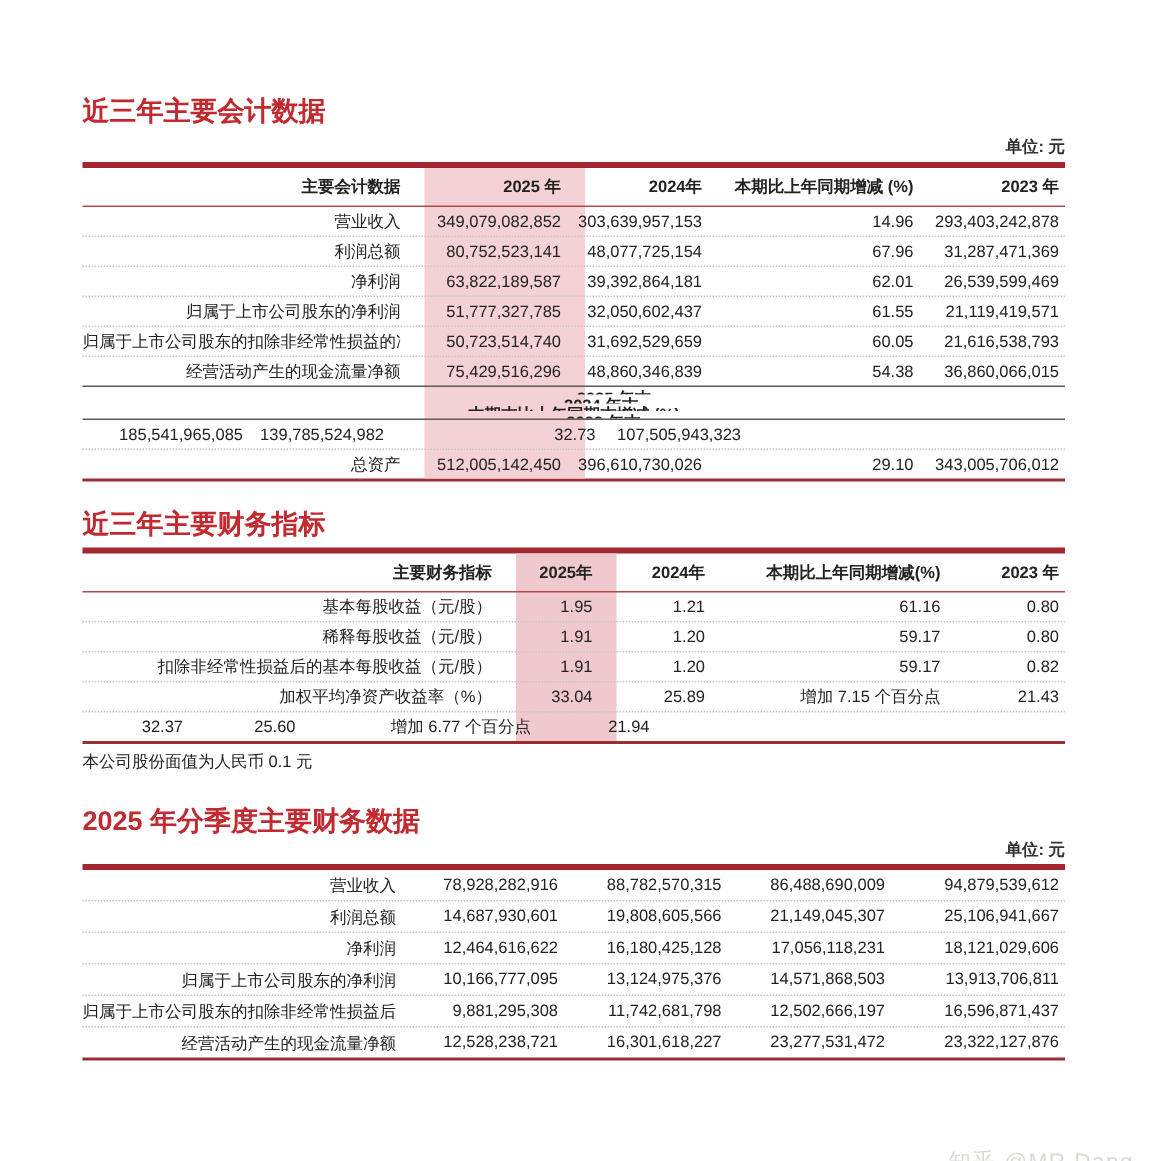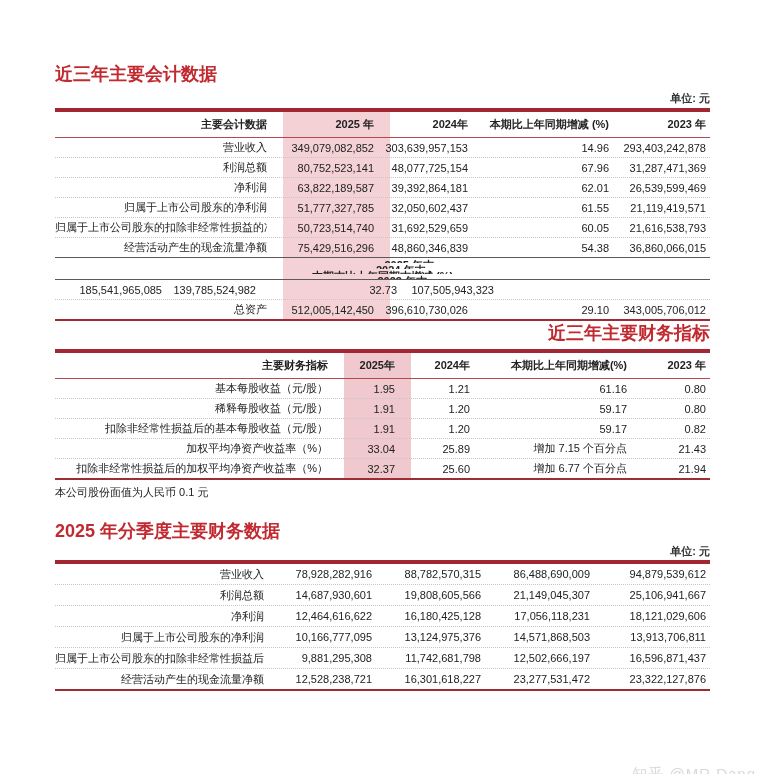--- a/index.html
+++ b/index.html
@@ -1,21 +1,21 @@
 <!DOCTYPE html>
 <html><head>
 <meta charset="utf-8">
 <style>
   html,body{margin:0;padding:0;background:#fff;}
   body{width:770px;height:774px;overflow:hidden;font-family:"Liberation Sans","DejaVu Sans",sans-serif;color:#222;}
   .page{position:relative;width:770px;height:774px;background:#fff;}
   .content{padding:0 60px 0 55px;}
   .sec-title{margin:0;font-size:18px;line-height:24px;font-weight:700;color:#c02a30;}
   .t1-title{padding-top:42px;margin-top:20px;}
-  .t2-title{text-align:right;}
+  .t2-title{padding-top:16px;}
   .t3-title{padding-top:20px;}
   .unit{margin:6px 0 3px;text-align:right;font-size:11px;line-height:13px;font-weight:700;color:#333;}
   .unit3{margin:2px 0 2px;}
   .tbl{position:relative;border-top:4px solid #a32732;border-bottom:2px solid #9e2c33;}
   .t2{margin-top:4px;}
   .hl{position:absolute;top:0;bottom:0;z-index:0;}
   .t1 .hl{left:228px;width:107px;background:#f3d1d5;}
   .t2 .hl{left:289px;width:67px;background:#f0c9ce;}
   .rows{position:relative;z-index:1;}
   .tr{display:flex;align-items:center;height:19px;font-size:11px;}
@@ -152,21 +152,20 @@
           <div class="td num c4">0.82</div>
         </div>
         <div class="tr sep">
           <div class="td lab">加权平均净资产收益率（%）</div>
           <div class="td num c1">33.04</div>
           <div class="td num c2">25.89</div>
           <div class="td num c3">增加 7.15 个百分点</div>
           <div class="td num c4">21.43</div>
         </div>
         <div class="tr sep">
-          <div class="td lab">扣除非经常性损益后的加权平均净资产收益率（%）</div>
           <div class="td num c1">32.37</div>
           <div class="td num c2">25.60</div>
           <div class="td num c3">增加 6.77 个百分点</div>
           <div class="td num c4">21.94</div>
         </div>
       </div>
     </div>
 
     <div class="footnote">本公司股份面值为人民币 0.1 元</div>
 

